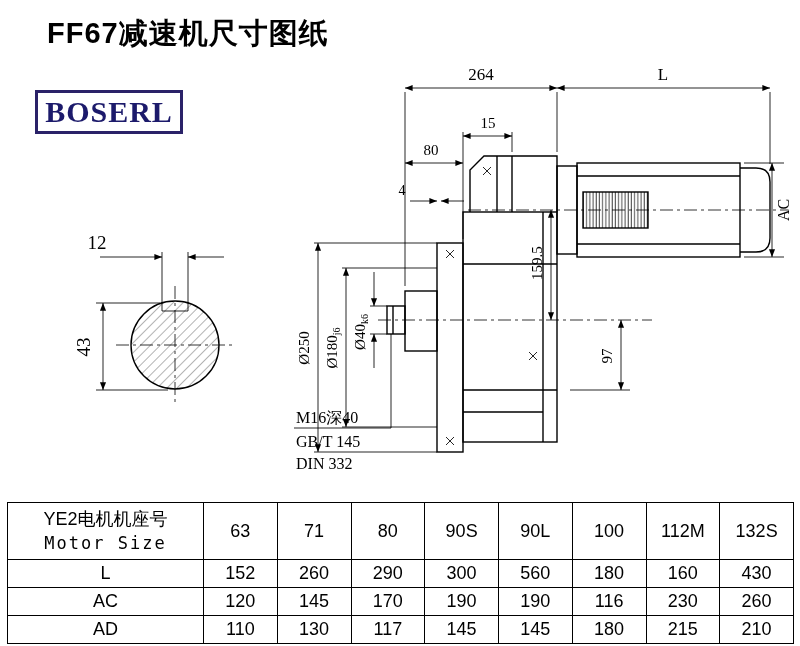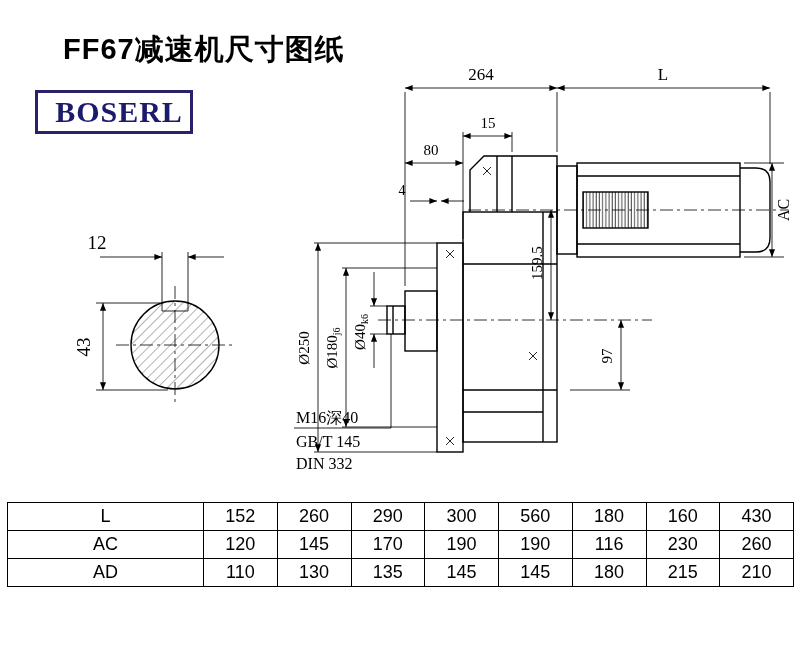--- a/index.html
+++ b/index.html
@@ -1,28 +1,28 @@
 <!DOCTYPE html>
 <html><head>
 <meta charset="utf-8">
 <style>
   html,body { margin:0; padding:0; background:#fff; }
   .sheet {
     position:relative; width:800px; height:646px; background:#ffffff;
     overflow:hidden; font-family:"Liberation Sans", sans-serif; color:#000;
   }
   .title {
-    position:absolute; left:47px; top:14px; margin:16px;
+    position:absolute; left:47px; top:14px; margin:0;
     font-size:29px; font-weight:bold; letter-spacing:1px; color:#000;
     font-family:"Liberation Sans", sans-serif;
   }
   .logo {
     position:absolute; left:35px; top:90px; width:142px; height:38px;
     border:3px solid #2a2268; background:#fff;
-    display:flex; align-items:center; justify-content:center;padding-left:10px;
+    display:flex; align-items:center; justify-content:center;
   }
   .logo span {
     font-family:"Liberation Serif", serif; font-weight:bold;
     font-size:30px; color:#1c1a6b; letter-spacing:1px; line-height:1;
   }
   svg.drawing { position:absolute; left:0; top:0; }
   svg text { font-family:"Liberation Serif", serif; fill:#000; stroke:none; }
   .obj * { stroke:#000; stroke-width:1.4; fill:none; }
   .thin * { stroke:#000; stroke-width:0.85; fill:none; }
   .cl *   { stroke:#000; stroke-width:0.8; stroke-dasharray:13 4 3 4; fill:none; }
@@ -213,20 +213,34 @@
       <col style="width:73.75px">
         <col style="width:73.75px">
         <col style="width:73.75px">
         <col style="width:73.75px">
       <col style="width:73.75px">
         <col style="width:73.75px">
         <col style="width:73.75px">
         <col style="width:73.75px">
     </colgroup>
     <tbody>
+      <tr class="head">
+        <td>
+          <div class="motor-cn">YE2电机机座号</div>
+          <div class="motor-en">Motor Size</div>
+        </td>
+        <td>63</td>
+        <td>71</td>
+        <td>80</td>
+        <td>90S</td>
+        <td>90L</td>
+        <td>100</td>
+        <td>112M</td>
+        <td>132S</td>
+      </tr>
       <tr>
         <td>L</td>
         <td>152</td>
         <td>260</td>
         <td>290</td>
         <td>300</td>
         <td>560</td>
         <td>180</td>
         <td>160</td>
         <td>430</td>
@@ -239,21 +253,21 @@
         <td>190</td>
         <td>190</td>
         <td>116</td>
         <td>230</td>
         <td>260</td>
       </tr>
       <tr>
         <td>AD</td>
         <td>110</td>
         <td>130</td>
-        <td>135</td>
+        <td>117</td>
         <td>145</td>
         <td>145</td>
         <td>180</td>
         <td>215</td>
         <td>210</td>
       </tr>
     </tbody>
   </table>
 
 </div>

